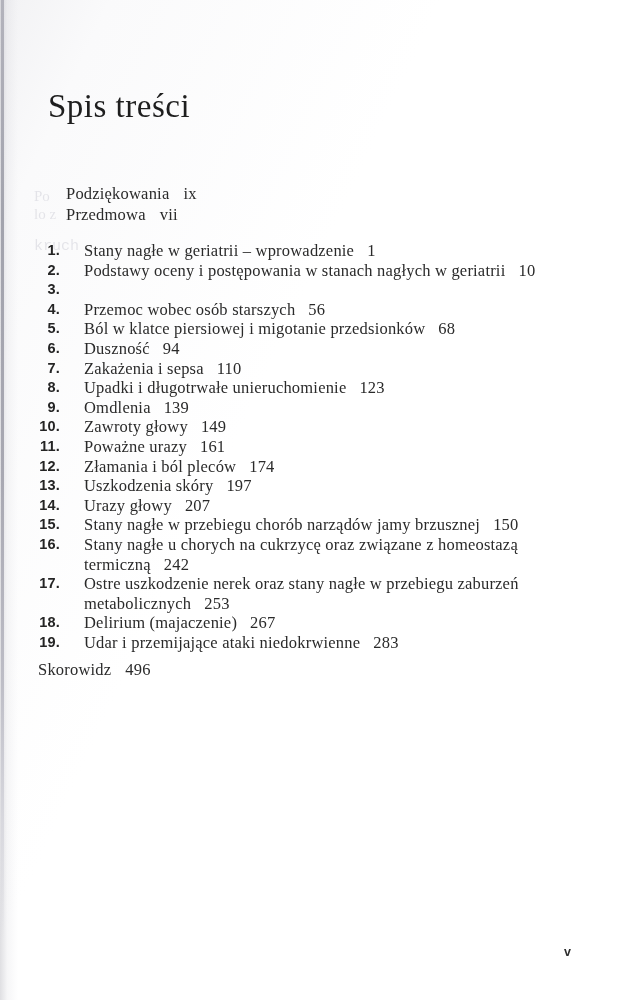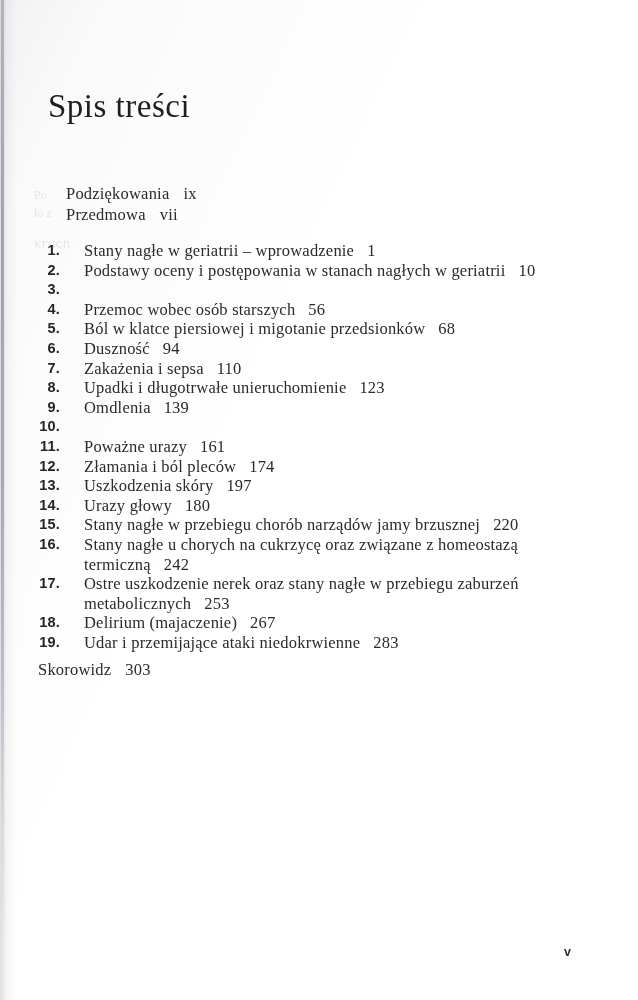--- a/index.html
+++ b/index.html
@@ -28,21 +28,21 @@
     position: absolute; left: 40px; top: 78px; margin: 8px;
     font-size: 33px; font-weight: 400; letter-spacing: 0.5px;
     color: #1e1e1e; line-height: 40px;
   }
   .ghost {
     position: absolute; left: 0; top: 0; width: 100%; height: 100%;
     pointer-events: none;
   }
   .ghost span {
     position: absolute; left: 34px;
-    font-size: 12px; color: rgba(80, 80, 105, 0.13);
+    font-size: 15px; color: rgba(80, 80, 105, 0.13);
   }
   .ghost .g0 { top: 188px; }
   .ghost .g1 { top: 206px; text-align: center; }
   .ghost .g2 { top: 238px; font-family: Liberation Mono, monospace; }
   .front {
     position: absolute; left: 66px; top: 184px;
     margin: 0; padding: 0; list-style: none;
     font-size: 16.5px; line-height: 20.5px; letter-spacing: 0.2px;
   }
   .chapters {
@@ -122,57 +122,58 @@
       <li>
         <span class="num">8.</span>
         <span class="txt">Upadki i długotrwałe unieruchomienie<span class="page">123</span></span>
       </li>
       <li>
         <span class="num">9.</span>
         <span class="txt">Omdlenia<span class="page">139</span></span>
       </li>
       <li>
         <span class="num">10.</span>
+        <span class="txt">Zawroty głowy<span class="page">149</span></span>
       </li>
       <li>
         <span class="num">11.</span>
         <span class="txt">Poważne urazy<span class="page">161</span></span>
       </li>
       <li>
         <span class="num">12.</span>
         <span class="txt">Złamania i ból pleców<span class="page">174</span></span>
       </li>
       <li>
         <span class="num">13.</span>
         <span class="txt">Uszkodzenia skóry<span class="page">197</span></span>
       </li>
       <li>
         <span class="num">14.</span>
-        <span class="txt">Urazy głowy<span class="page">180</span></span>
+        <span class="txt">Urazy głowy<span class="page">207</span></span>
       </li>
       <li>
         <span class="num">15.</span>
-        <span class="txt">Stany nagłe w przebiegu chorób narządów jamy brzusznej<span class="page">220</span></span>
+        <span class="txt">Stany nagłe w przebiegu chorób narządów jamy brzusznej<span class="page">150</span></span>
       </li>
       <li>
         <span class="num">16.</span>
         <span class="txt">Stany nagłe u chorych na cukrzycę oraz związane z homeostazą<br>termiczną<span class="page">242</span></span>
       </li>
       <li>
         <span class="num">17.</span>
         <span class="txt">Ostre uszkodzenie nerek oraz stany nagłe w przebiegu zaburzeń<br>metabolicznych<span class="page">253</span></span>
       </li>
       <li>
         <span class="num">18.</span>
         <span class="txt">Delirium (majaczenie)<span class="page">267</span></span>
       </li>
       <li>
         <span class="num">19.</span>
         <span class="txt">Udar i przemijające ataki niedokrwienne<span class="page">283</span></span>
       </li>
     </ol>
 
   <div class="index">
-    <span>Skorowidz</span><span class="page">303</span>
+    <span>Skorowidz</span><span class="page">496</span>
   </div>
 
   <div class="folio">v</div>
 </div>
 
 </body></html>

